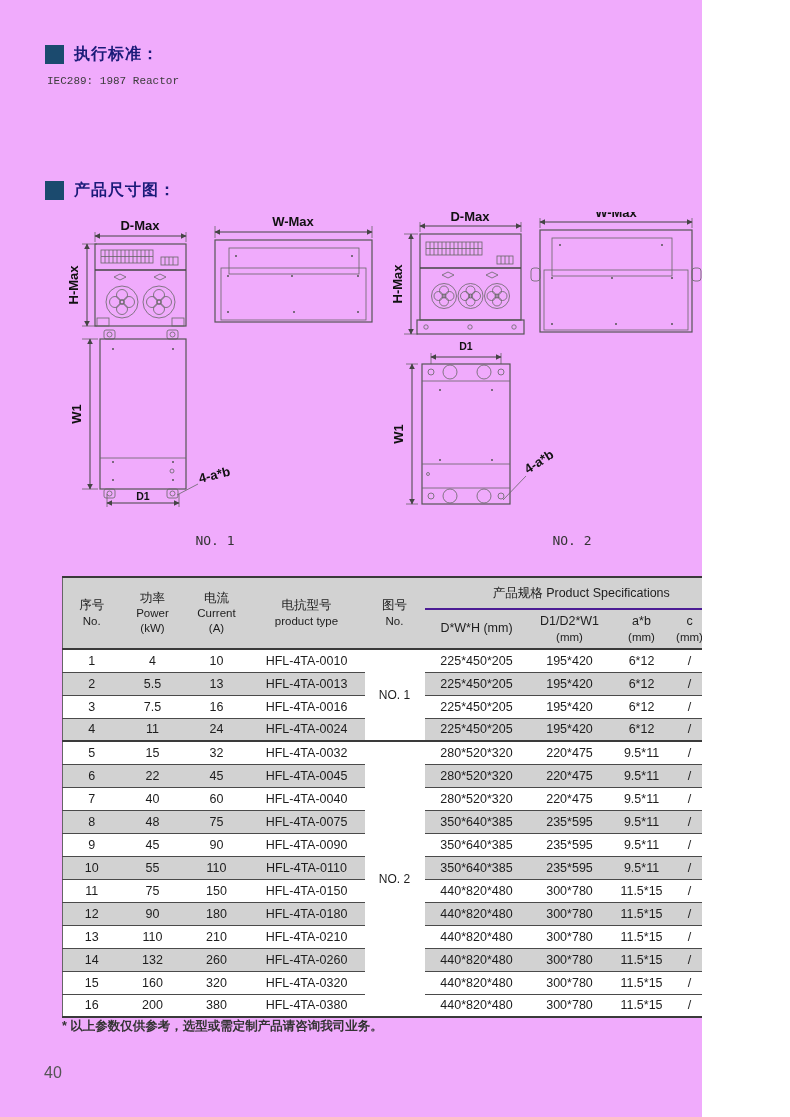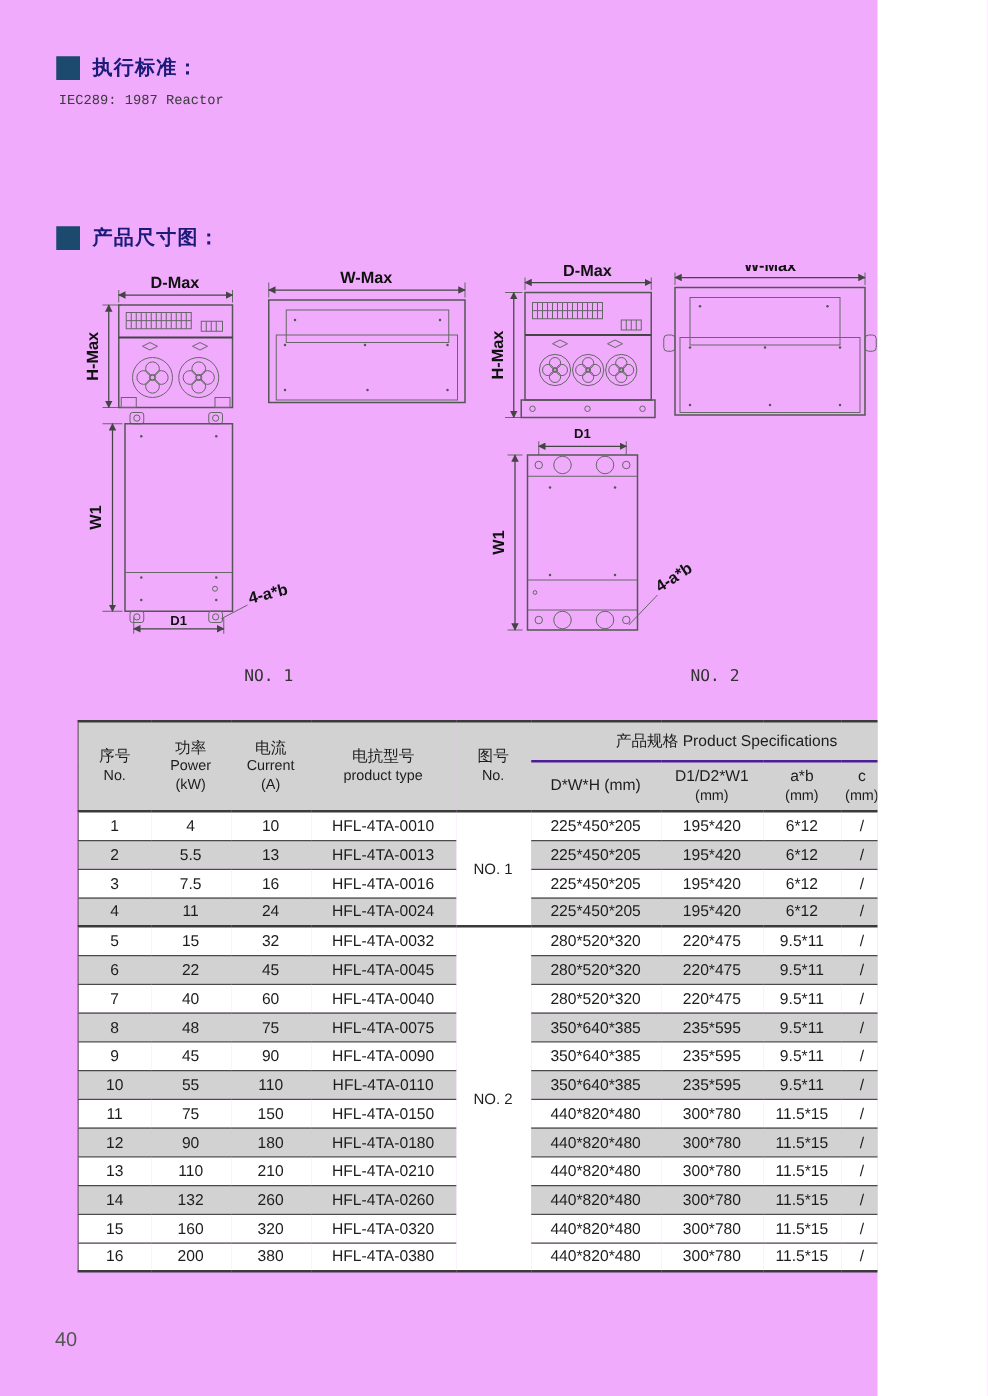--- a/index.html
+++ b/index.html
@@ -504,15 +504,16 @@
             <td>440*820*480</td>
             <td>300*780</td>
             <td>11.5*15</td>
             <td>/</td>
             <td>/</td>
           </tr>
         </tbody>
     </table>
   </div>
 
+  <div class="footnote">* 以上参数仅供参考，选型或需定制产品请咨询我司业务。</div>
   <div class="page-number">40</div>
 
 </div>
 
 </body></html>

